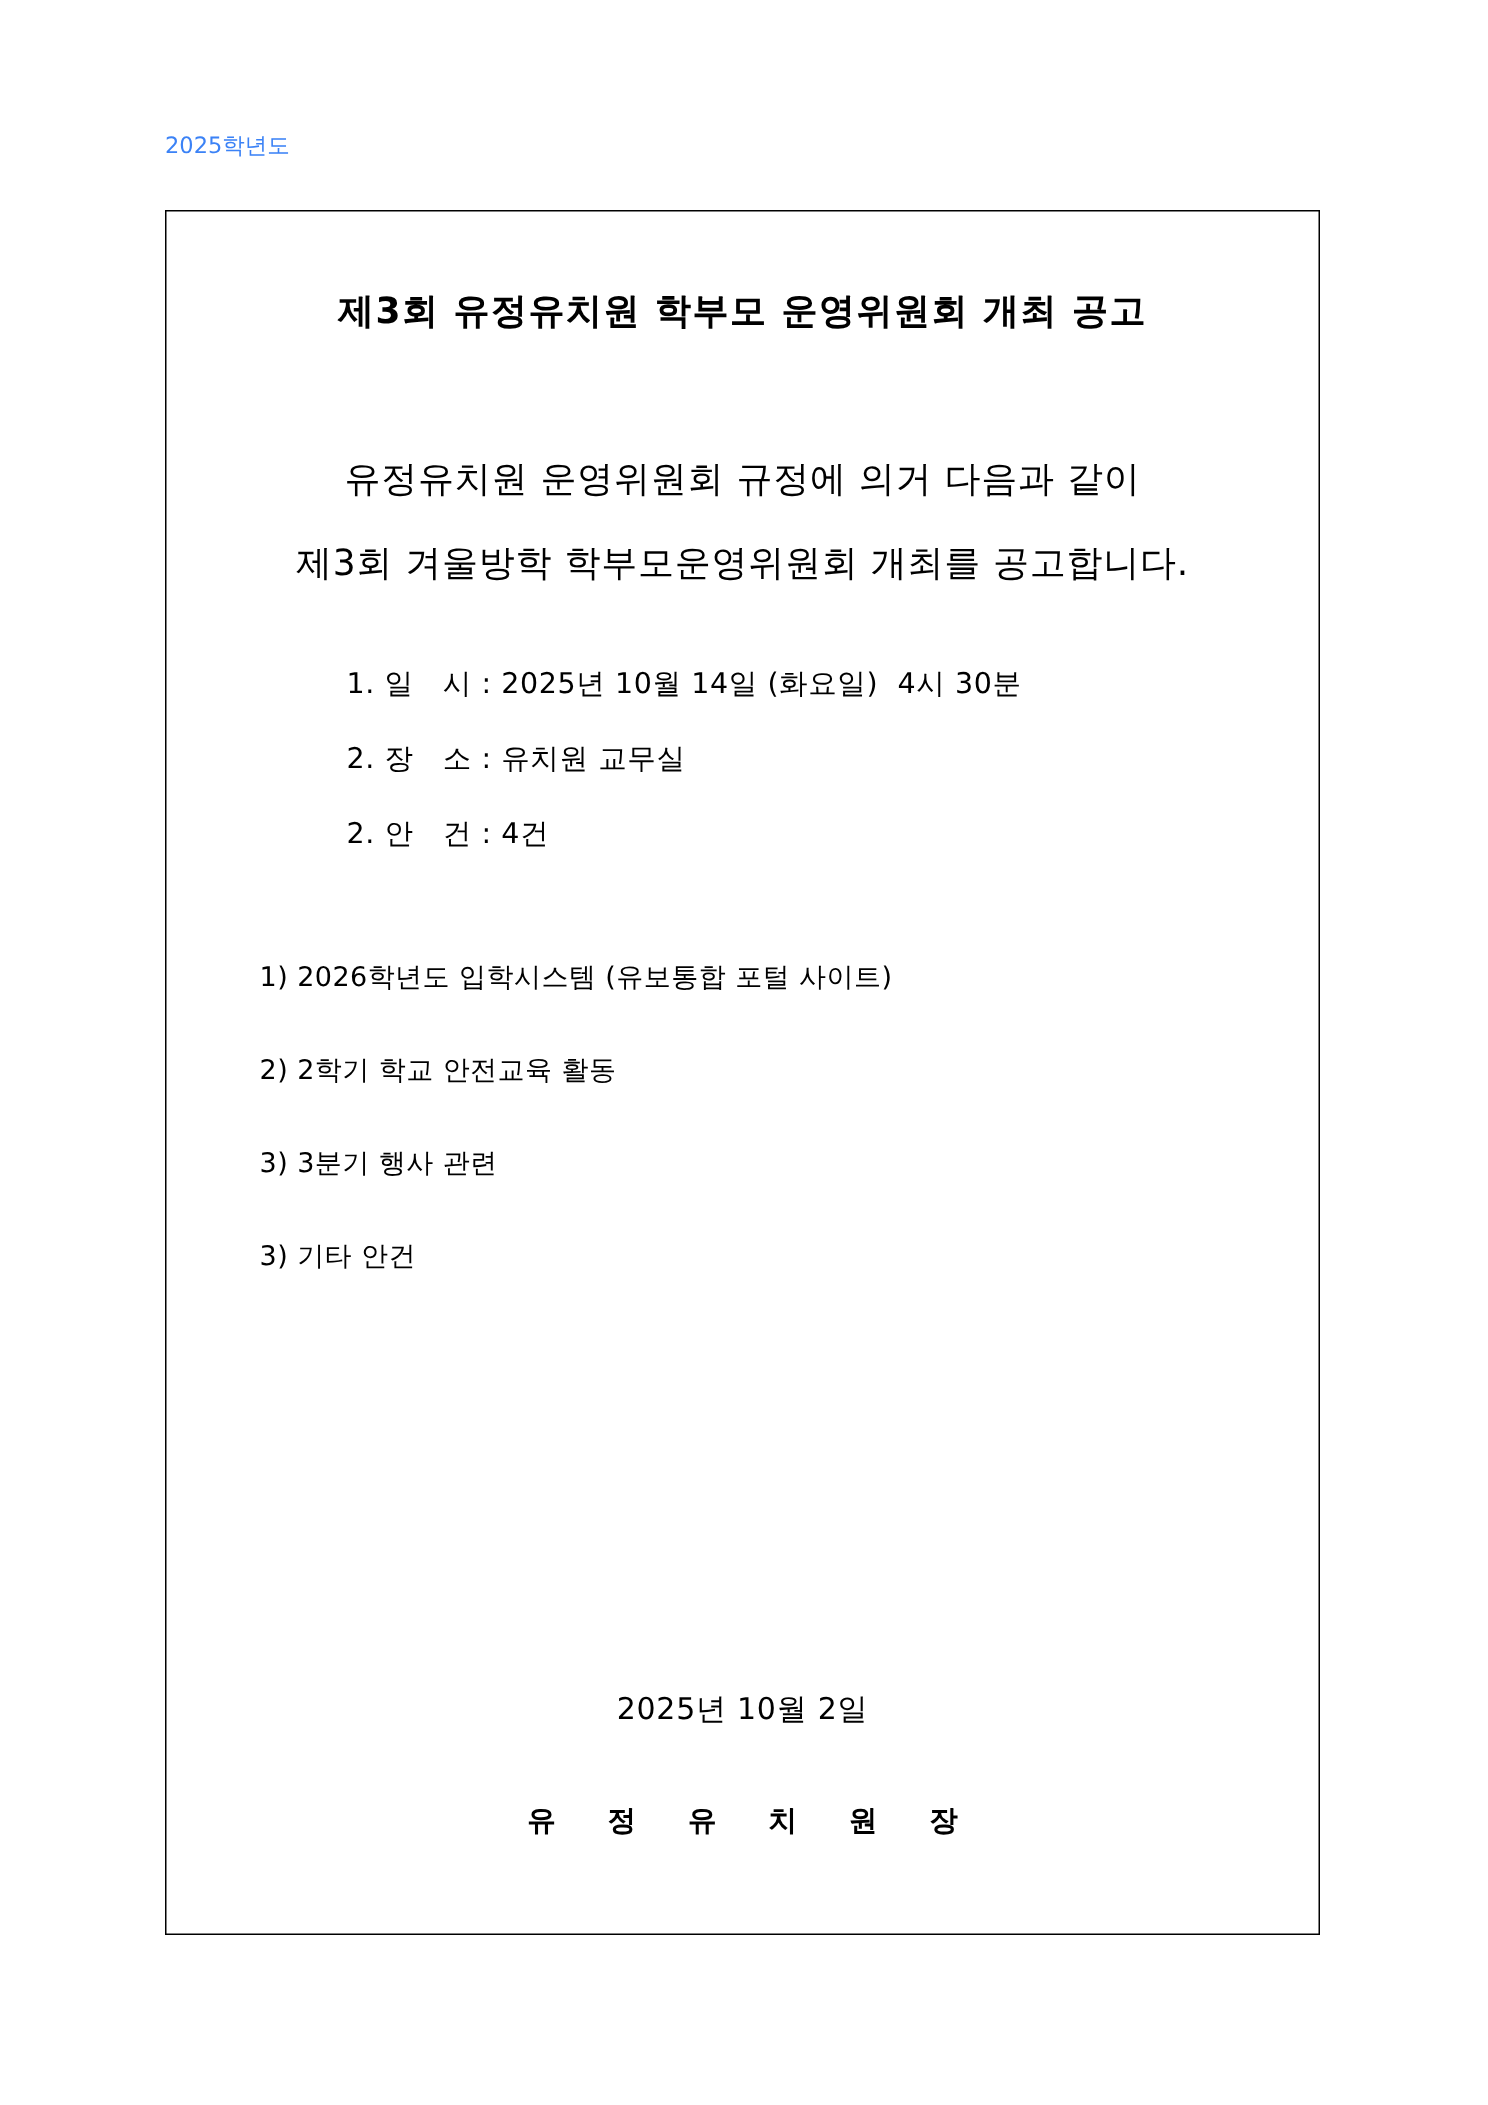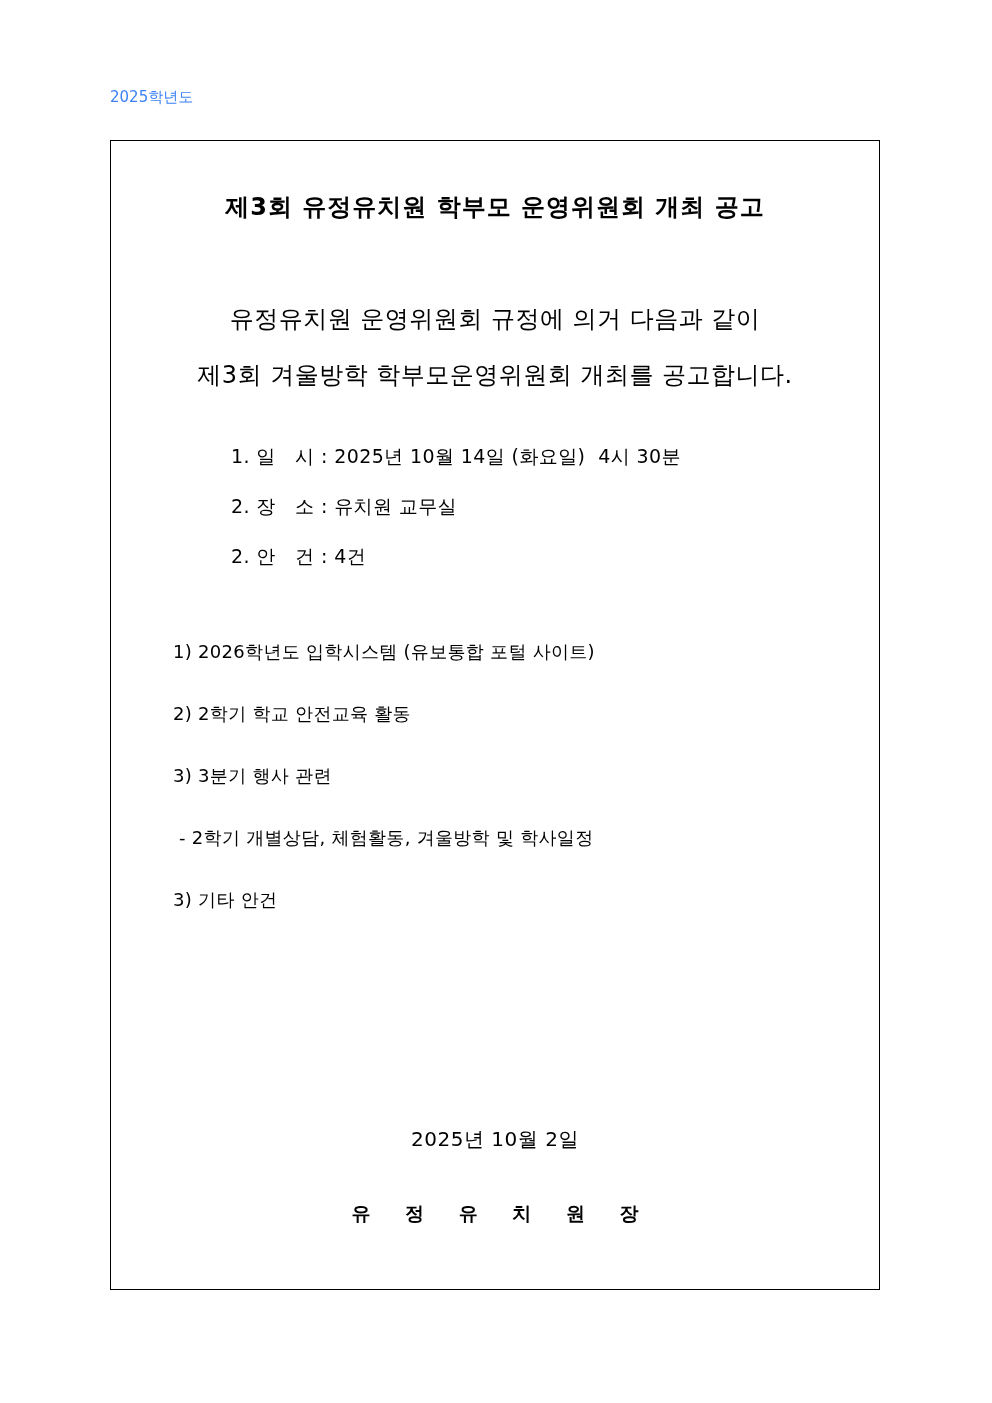--- a/index.html
+++ b/index.html
@@ -124,21 +124,20 @@
       <div class="items">
         <div>1. 일   시 : 2025년 10월 14일 (화요일)  4시 30분</div>
         <div>2. 장   소 : 유치원 교무실</div>
         <div>2. 안   건 : 4건</div>
       </div>
 
       <div class="agenda">
         <div>1) 2026학년도 입학시스템 (유보통합 포털 사이트)</div>
         <div>2) 2학기 학교 안전교육 활동</div>
         <div>3) 3분기 행사 관련</div>
-        <div> - 2학기 개별상담, 체험활동, 겨울방학 및 학사일정</div>
         <div>3) 기타 안건</div>
       </div>
 
       <div class="date-line">2025년 10월 2일</div>
 
       <div class="signature">유 정 유 치 원 장</div>
 
     </div>
   </div>
 

